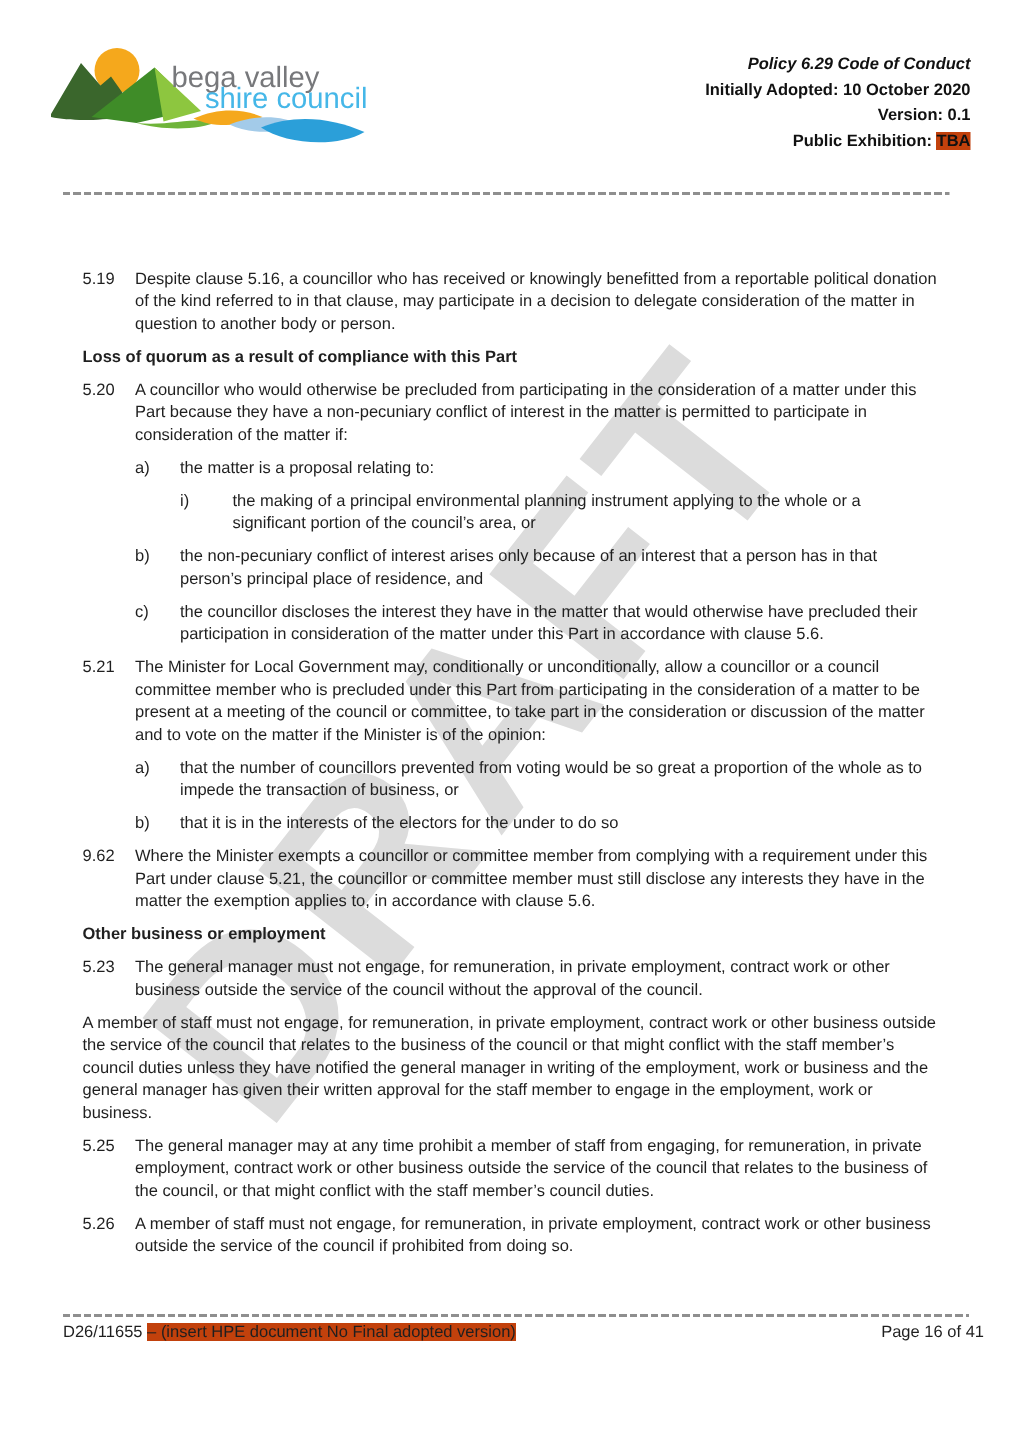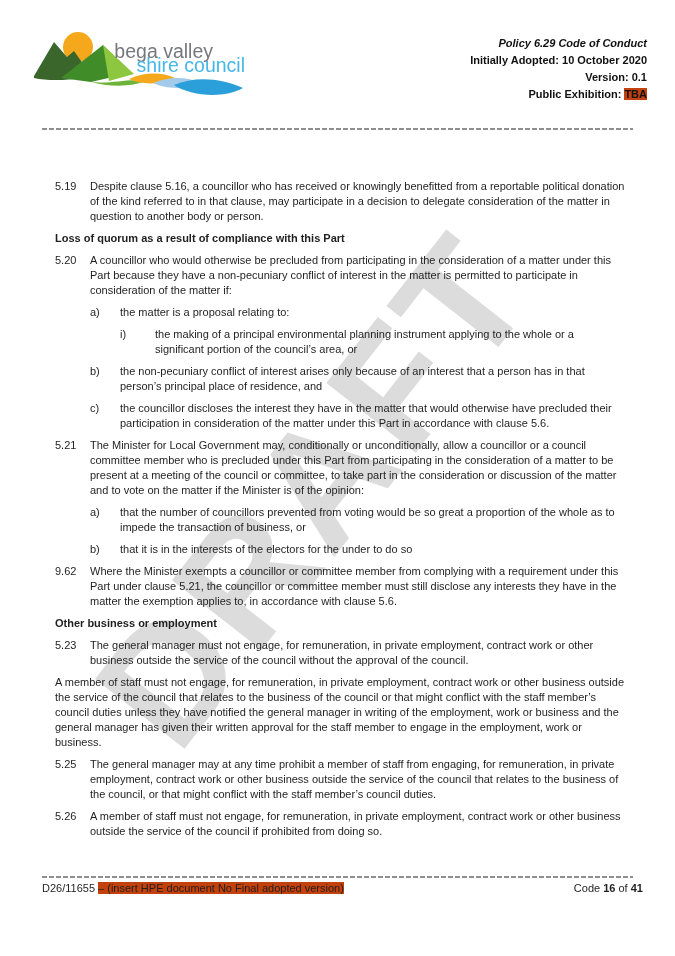--- a/index.html
+++ b/index.html
@@ -40,27 +40,27 @@
   .block { margin:0 0 7px 0; }
   .clause { display:flex; }
   .clause .cnum { flex:0 0 35px; }
   .sub { display:flex; margin-left:35px; }
   .sub .cnum { flex:0 0 30px; }
   .subsub { display:flex; margin-left:65px; }
   .subsub .cnum { flex:0 0 35px; }
   .ctext { flex:1 1 auto; }
   .heading { font-weight:bold; margin-top:4px; }
   
-  .footer { position:absolute; left:42px; right:32px; top:876px; font-size:11px; z-index:1; }
+  .footer { position:absolute; left:42px; right:19px; top:876px; font-size:11px; z-index:1; }
   .footer .sepline {
     height:2px; margin:0 10px 4px 0;
     background-image:repeating-linear-gradient(90deg,#8f8f8f 0 5px, transparent 5px 7px);
   }
   .footer-row { display:flex; justify-content:space-between; align-items:baseline; }
-  .b { font-weight:bold;text-align:center; }
+  .b { font-weight:normal;text-align:center; }
 </style>
 </head>
 <body>
 
 <div class="page">
 
   <div class="watermark">
     <span>DRAFT</span>
   </div>
 
@@ -168,21 +168,21 @@
   </div>
 
   <div class="footer">
     <div class="sepline"></div>
     <div class="footer-row">
       <span>
         <span>D26/11655</span>
         <span class="hl">– (insert HPE document No Final adopted version)</span>
       </span>
       <span>
-        <span>Code</span>
+        <span>Page</span>
         <span class="b">16</span>
         <span>of</span>
         <span class="b">41</span>
       </span>
     </div>
   </div>
 
 </div>
 
 </body></html>

